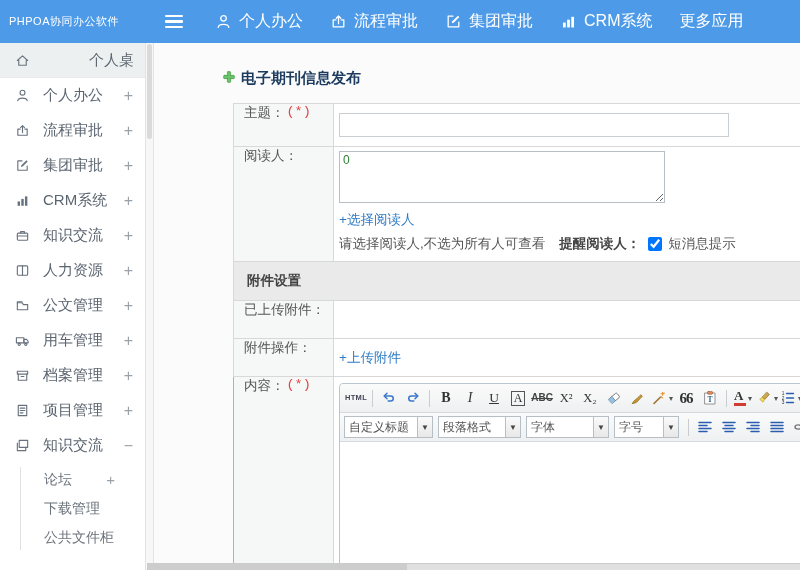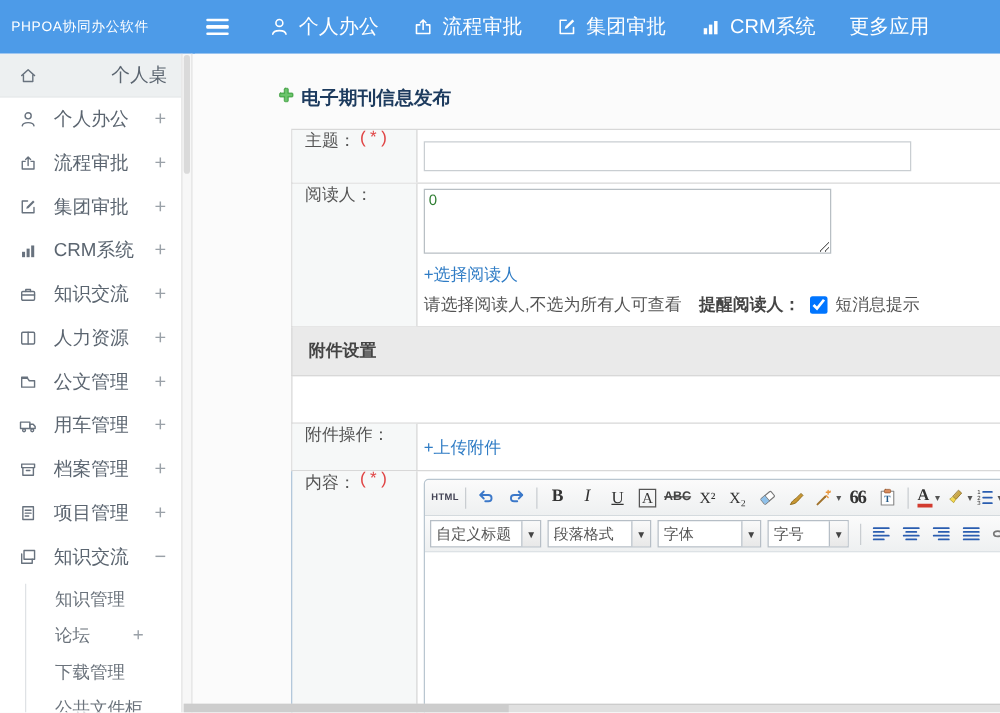--- a/index.html
+++ b/index.html
@@ -320,23 +320,20 @@
             <path d="M4.5 10V2.5h9V10z"></path>
             <path d="M2.5 5.5v8h9V10"></path>
           </svg>
         </span>
       </span>
       <span class="slabel">知识交流</span>
       <span class="sexpand">−</span>
     </div>
     <div class="submenu">
       <div class="sub-item">
-        <span>知识管理</span>
-      </div>
-      <div class="sub-item">
         <span>论坛</span>
         <span class="sexpand">+</span>
       </div>
       <div class="sub-item">
         <span>下载管理</span>
       </div>
       <div class="sub-item">
         <span>公共文件柜</span>
       </div>
     </div>
@@ -389,20 +386,23 @@
           <span>短消息提示</span>
         </div>
       </div>
     </div>
 
     <div class="section-header">
       <div class="stitle">附件设置</div>
     </div>
 
     <div class="frow frow-short">
+      <div class="flabel">
+        <span>已上传附件：</span>
+      </div>
       <div class="fcell"></div>
     </div>
 
     <div class="frow frow-short">
       <div class="flabel">
         <span>附件操作：</span>
       </div>
       <div class="fcell">
         <a class="flink">+上传附件</a>
       </div>

